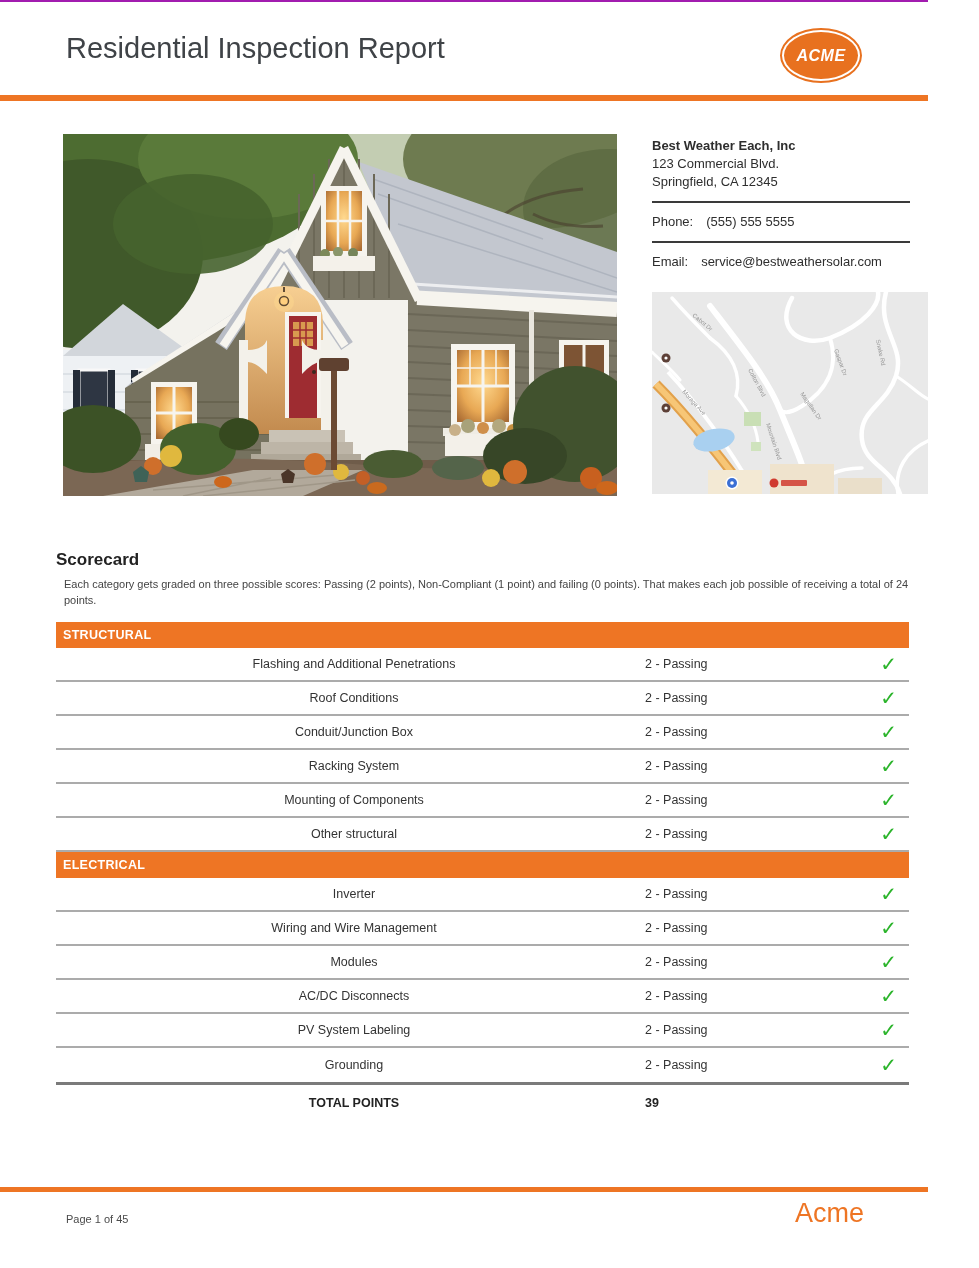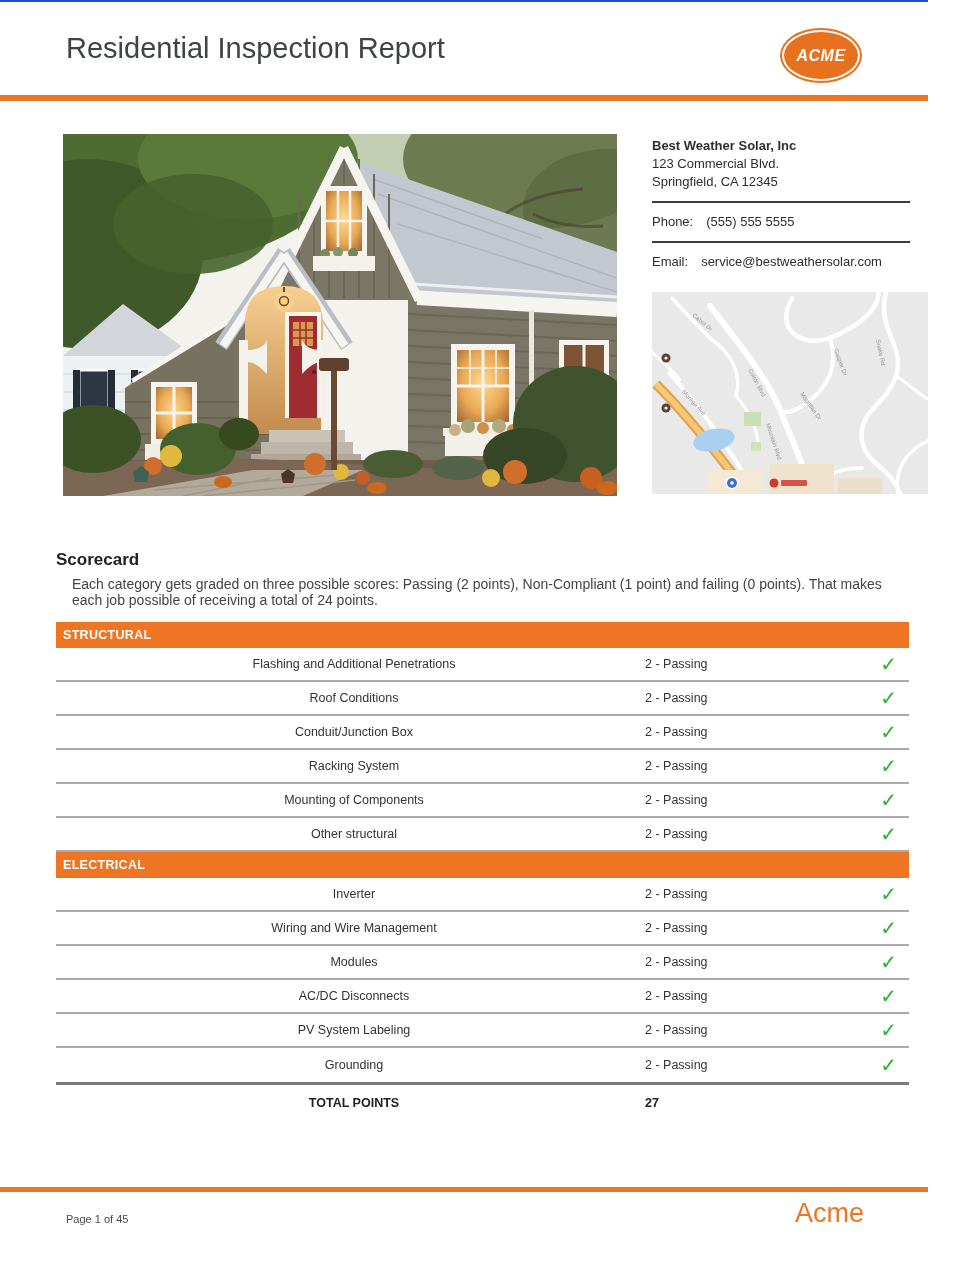--- a/index.html
+++ b/index.html
@@ -1,19 +1,19 @@
 <!DOCTYPE html>
 <html><head>
 <meta charset="utf-8">
 <style>
   html,body{margin:0;padding:0;background:#ffffff;}
   .page{
     position:relative;width:928px;height:1268px;background:#fff;
     font-family:"Liberation Sans",sans-serif;color:#333;
-    border-top:2px solid #1d4ed8;box-sizing:border-box;overflow:hidden;
+    border-top:2px solid #a21caf;box-sizing:border-box;overflow:hidden;
   }
   
   .title{position:absolute;left:66px;top:30px;margin:0;font-size:29px;font-weight:400;color:#3f4347;letter-spacing:0;}
   .logo{position:absolute;top:26px;right:66px;width:82px;height:55px;background:#fff;border:2px solid #e8711f;border-radius:50%;padding:2px;box-sizing:border-box;}
   .logo-inner{width:100%;height:100%;background:#e8711f;border-radius:50%;display:flex;align-items:center;justify-content:center;}
   .logo-inner span{color:#fff;font-weight:bold;font-style:italic;font-size:16px;letter-spacing:.5px;}
   .rule{position:absolute;left:0;width:100%;background:#ee7524;}
   .rule-top{top:93px;height:6px;}
   .rule-bottom{top:1185px;height:5px;}
   
@@ -22,21 +22,21 @@
   .company{position:absolute;left:589px;top:4px;width:258px;font-size:13px;line-height:18px;color:#2e2e2e;}
   .company p{margin:0;}
   .co-name{font-weight:bold;}
   .co-sep{border-top:2px solid #3a3a3a;margin:10px 0;}
   .co-line b{font-weight:normal;}
   .co-line .val{margin-left:13px;}
   .map-wrap{position:absolute;left:589px;top:159px;width:278px;height:202px;overflow:hidden;}
   
   .scorecard{position:absolute;left:56px;top:548px;width:853px;}
   .scorecard h2{margin:0;font-size:17px;font-weight:bold;color:#222;}
-  .desc{margin:6px 0 0 16px;font-size:14px;line-height:16px;color:#444;}
+  .desc{margin:6px 0 0 8px;font-size:11px;line-height:16px;color:#444;}
   .table{margin-top:14px;}
   .row{display:flex;align-items:center;box-sizing:border-box;}
   .section-header{height:26px;background:#ee7524;color:#fff;font-weight:bold;font-size:12.5px;padding-left:7px;letter-spacing:.3px;}
   .item-row{height:34px;border-bottom:2px solid #ababab;font-size:12.5px;color:#333;}
   #table-body .item-row:last-child{border-bottom:none;}
   .cell-item{flex:0 0 589px;padding-left:7px;box-sizing:border-box;text-align:center;}
   .cell-score{flex:1 1 auto;}
   .cell-check{flex:0 0 40px;text-align:right;padding-right:12px;color:#2bb42b;font-size:20px;line-height:1;}
   .total-row{height:38px;border-top:3px solid #7a7a7a;font-weight:bold;font-size:12.5px;color:#222;}
   
@@ -200,21 +200,21 @@
           <path d="M218,340 l7,-5 7,5 -2,9 -10,0 z" fill="#4a3528"></path>
         </g>
         <g>
           <rect x="268" y="232" width="6" height="104" fill="#6b4a33"></rect>
           <rect x="256" y="224" width="30" height="13" rx="3" fill="#5f4130"></rect>
         </g>
       </svg>
     </div>
 
     <aside class="company">
-      <p class="co-name">Best Weather Solar, Inc</p>
+      <p class="co-name">Best Weather Each, Inc</p>
       <p>123 Commercial Blvd.</p>
       <p>Springfield, CA 12345</p>
       <div class="co-sep"></div>
       <p class="co-line"><b>Phone:</b><span class="val">(555) 555 5555</span></p>
       <div class="co-sep"></div>
       <p class="co-line"><b>Email:</b><span class="val">service@bestweathersolar.com</span></p>
     </aside>
 
     <div class="map-wrap">
       <svg width="278" height="202" viewBox="0 0 278 202">
@@ -351,21 +351,21 @@
   </div>
 
   <div class="row item-row">
     <span class="cell-item">Grounding</span>
     <span class="cell-score">2 - Passing</span>
     <span class="cell-check">✓</span>
   </div>
 </div>
       <div class="row total-row">
         <span class="cell-item">TOTAL POINTS</span>
-        <span class="cell-score">27</span>
+        <span class="cell-score">39</span>
         <span class="cell-check"></span>
       </div>
     </div>
   </section>
 
   <div class="rule rule-bottom"></div>
   <span class="page-num">Page 1 of 45</span>
   <span class="brand">Acme</span>
 
 </div>

